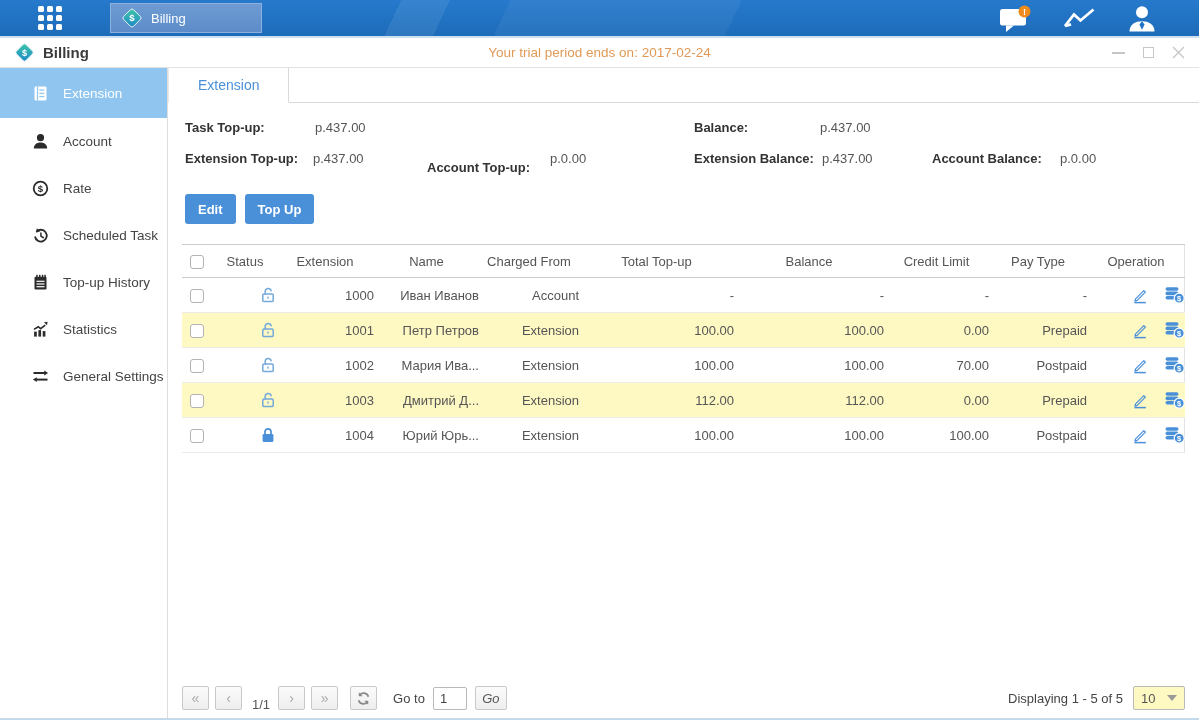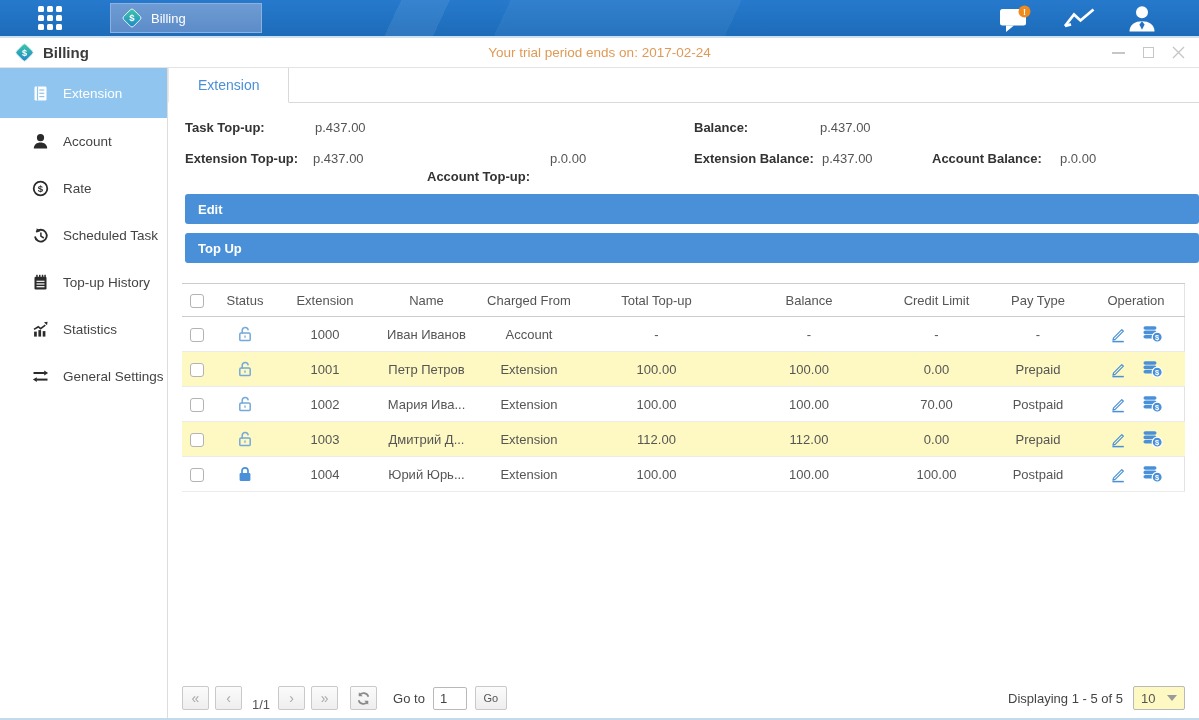--- a/index.html
+++ b/index.html
@@ -46,45 +46,45 @@
   .tabstrip { height:35px; flex:0 0 35px; border-bottom:1px solid #d9d9d9; display:flex; margin-bottom:9px; }
   .tab { height:35px; padding:0 29px; display:flex; align-items:center; background:#fff; color:#4a90d9; font-size:14px;
     border-right:1px solid #d9d9d9; border-left:1px solid #e9e9e9; margin-bottom:-1px; border-bottom:1px solid #fff; cursor:pointer; }
 
   
   .stats { position:relative; height:66px; flex:0 0 66px; font-size:13px; }
   .stats .lbl { position:absolute; font-weight:bold; color:#333; white-space:nowrap; }
   .stats .val { position:absolute; color:#555; white-space:nowrap; }
 
   
-  .btn-row { margin:16px 0 0 17px; display:flex; gap:9px;flex-direction:column; }
+  .btn-row { margin:16px 0 0 17px; display:flex; gap:9px; }
   .btn { height:30px; padding:0 13px; background:#4a90d9; color:#fff; font-size:13px; font-weight:bold;
     border:none; border-radius:3px; display:flex; align-items:center; cursor:pointer; }
 
   
   .table-wrap { margin:20px 0 0 14px; width:1003px; border-right:1px solid #e3e3e3; }
   table.ext-table { width:100%; border-collapse:collapse; table-layout:fixed; font-size:13px; color:#555; }
   table.ext-table th { font-weight:normal; color:#555; height:33px; border-top:1px solid #ccc; border-bottom:1px solid #ccc; text-align:center; }
-  table.ext-table td { height:35px; text-align:center; border-bottom:1px solid #ebebeb; overflow:hidden; white-space:nowrap; }
+  table.ext-table td { height:35px; text-align:right; border-bottom:1px solid #ebebeb; overflow:hidden; white-space:nowrap; }
   table.ext-table tr.alt td { background:#fef9c3; }
   .cb { width:14px; height:14px; border:1px solid #b3b3b3; border-radius:3px; background:#fff; display:inline-block; vertical-align:middle; cursor:pointer; }
   .status-ic, .op-ic { display:inline-flex; vertical-align:middle; cursor:pointer; }
   .op-ic + .op-ic { margin-left:15px; }
   .c-cb { text-align:left !important; padding-left:8px; }
 
   
   .pager { margin-top:auto; height:30px; flex:0 0 30px; margin-bottom:5px; display:flex; align-items:center; padding:0 14px 0 14px; font-size:13px; color:#444; }
   .pg-btn { width:27px; height:24px; border:1px solid #c9c9c9; border-radius:2px; background:linear-gradient(180deg,#fbfbfb,#eee);
     display:flex; align-items:center; justify-content:center; color:#a9a9a9; font-size:14px; cursor:pointer; margin-right:6px; }
   .pg-indicator { margin:12px 8px 0 4px; color:#555; }
   .goto-lbl { margin:0 8px 0 10px; }
   .goto-input { width:34px; height:23px; border:1px solid #b9b9b9; border-radius:2px; font-size:13px; text-align:left; padding-left:6px; color:#444;
     font-family:"Liberation Sans", sans-serif; }
   .go-btn { width:32px; margin-left:8px; }
-  .go-btn span { color:#555; font-size:11px; }
+  .go-btn span { color:#555; font-size:13px;font-style:italic; }
   .pager-right { margin-left:auto; display:flex; align-items:center; gap:10px; }
   .page-size { width:52px; height:24px; border:1px solid #b9b9b9; border-radius:2px; background:#fef9c3; display:flex; align-items:center;
     padding:0 7px; color:#555; cursor:pointer; }
   .page-size .tri { margin-left:auto; width:0; height:0; border-left:5px solid transparent; border-right:5px solid transparent; border-top:6px solid #9a9a9a; }
 </style>
 </head>
 <body>
 
 <div class="screen">
 
@@ -244,21 +244,21 @@
       </div>
 
       <div class="stats">
         <span class="lbl" style="left:17px; top:8px">Task Top-up:</span>
         <span class="val" style="left:147px; top:8px">p.437.00</span>
         <span class="lbl" style="left:526px; top:8px">Balance:</span>
         <span class="val" style="left:652px; top:8px">p.437.00</span>
 
         <span class="lbl" style="left:17px; top:39px">Extension Top-up:</span>
         <span class="val" style="left:145px; top:39px">p.437.00</span>
-        <span class="lbl" style="left:259px; top:57px">Account Top-up:</span>
+        <span class="lbl" style="left:259px; top:48px">Account Top-up:</span>
         <span class="val" style="left:382px; top:39px">p.0.00</span>
         <span class="lbl" style="left:526px; top:39px">Extension Balance:</span>
         <span class="val" style="left:654px; top:39px">p.437.00</span>
         <span class="lbl" style="left:764px; top:39px">Account Balance:</span>
         <span class="val" style="left:892px; top:39px">p.0.00</span>
       </div>
 
       <div class="btn-row">
         <button class="btn">Edit</button>
         <button class="btn">Top Up</button>

